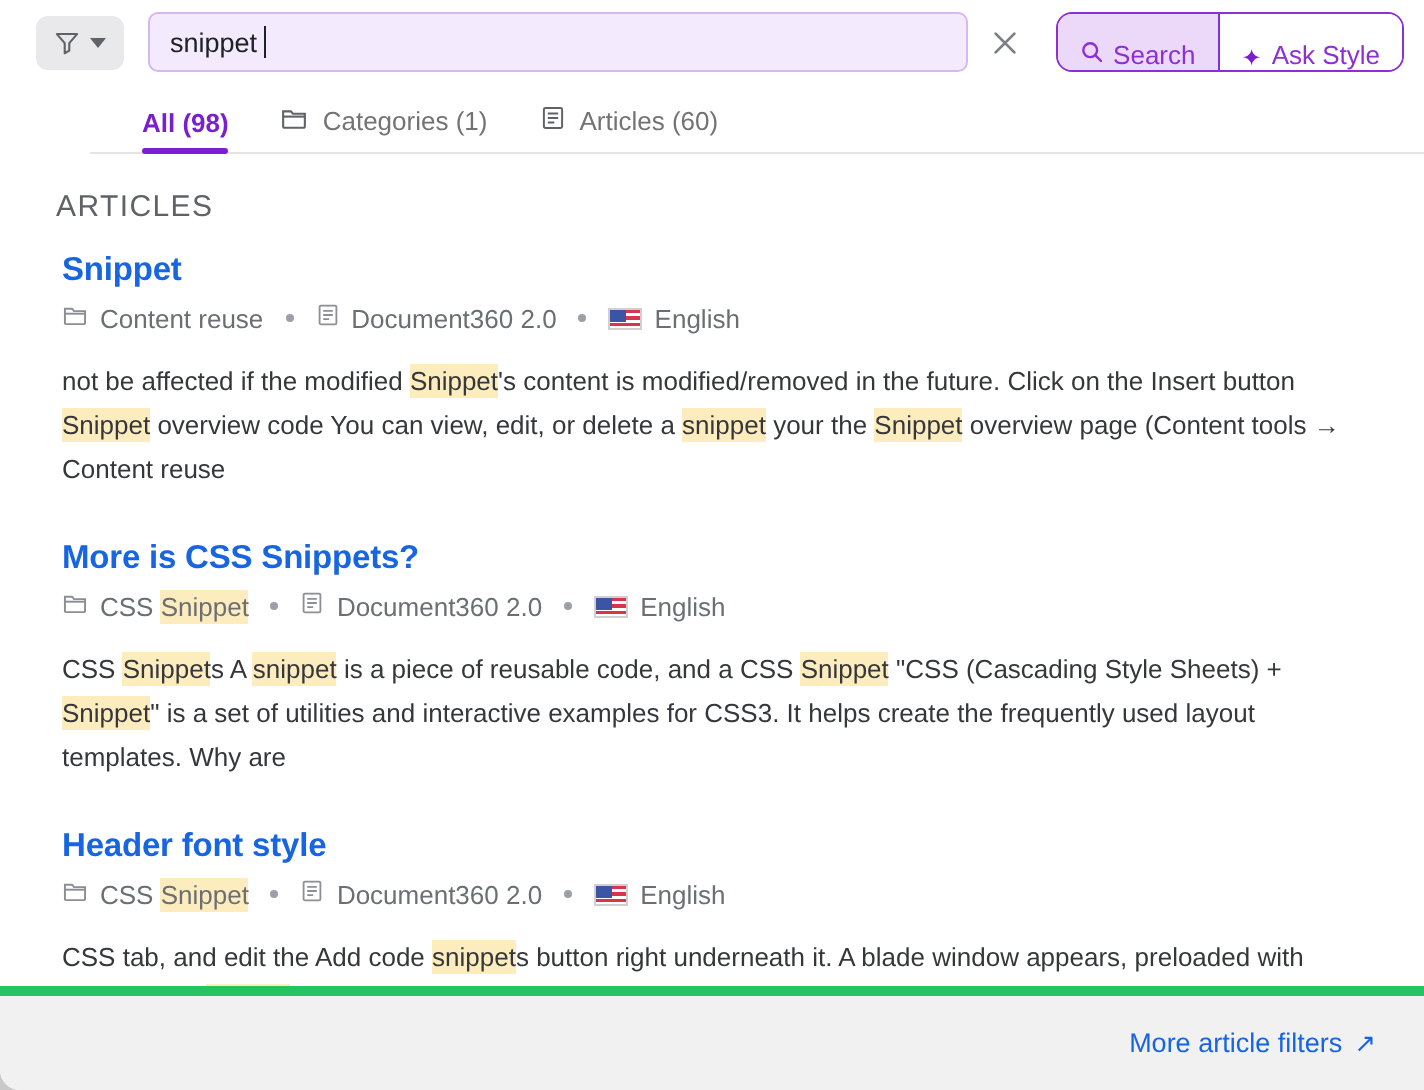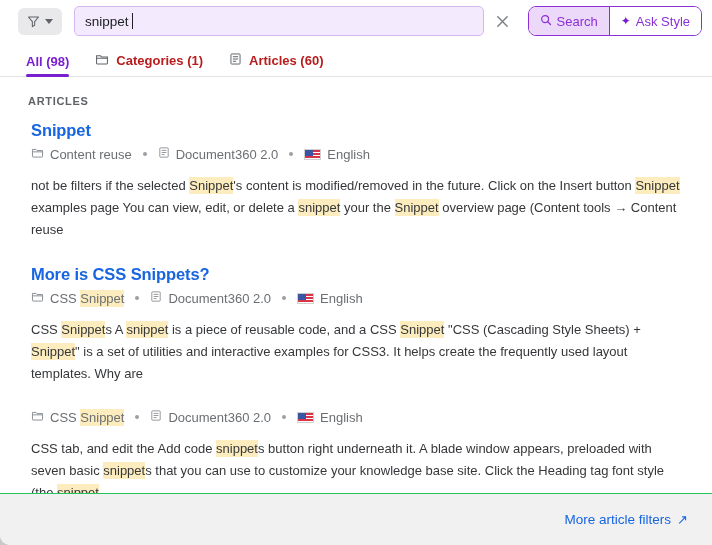--- a/index.html
+++ b/index.html
@@ -94,23 +94,23 @@
     margin-left: 8px;
     margin-right: 10px;
     border: 1.6px solid #8b2fd6;
     border-radius: 8px;
     overflow: hidden;
     height: 28px;
     flex: 0 0 auto;
   }
   .act {
     display: flex;
-    align-items: center;
+    align-items: flex-end;
     gap: 5px;
-    padding: 12px 11px;
+    padding: 0 11px;
     font-size: 13px;
     color: #8b2fd6;
     cursor: pointer;
     white-space: nowrap;
   }
   .act.search-act {
     background: #ecd9fa;
   }
   .act.eddy-act {
     background: #ffffff;
@@ -123,52 +123,52 @@
   }
 
   
   .tabs {
     display: flex;
     align-items: flex-end;
     height: 34px;
     padding-left: 26px;
     border-bottom: 1px solid #e4e4e4;
     gap: 26px;
+    margin-left: 45px;
   }
   .tab {
     display: flex;
     align-items: center;
     gap: 7px;
     font-size: 13px;
-    color: #b91c1c;
+    color: #737373;
     padding-bottom: 7px;
     position: relative;
     cursor: pointer;
-    font-weight: bold;
   }
   .tab.active {
     color: #7a1fd0;
     font-weight: bold;
   }
   .tab.active::after {
     content: "";
     position: absolute;
     left: 0; right: 0; bottom: -1px;
     height: 3px;
     background: #7a1fd0;
     border-radius: 2px;
   }
 
   
   .results {
     padding: 0 22px 0 28px;
   }
   .section-label {
-    font-size: 11px;
-    font-weight: bold;
+    font-size: 15px;
+    font-weight: normal;
     letter-spacing: 0.7px;
     color: #5f6368;
     margin-top: 18px;
     margin-bottom: 14px;
   }
   .result {
     margin-bottom: 24px;
   }
   .result-title {
     font-size: 16.5px;
@@ -232,21 +232,21 @@
     height: 6px;
     background: #3b55a5;
   }
 
   
   .footer {
     position: absolute;
     left: 0; right: 0; bottom: 0;
     height: 52px;
     background: #f1f1f1;
-    border-top: 1px solid #22c55e;
+    border-top: 5px solid #22c55e;
     display: flex;
     justify-content: flex-end;
     padding-right: 24px;
     box-sizing: border-box;
     border-bottom-left-radius: 10px;
   }
   .more-filters {
     display: flex;
     align-items: center;
     gap: 6px;
@@ -351,21 +351,21 @@
             </svg>
           </span>
           <span>Document360 2.0</span>
         </span>
         <span class="dot"></span>
         <span class="meta-item">
           <span class="flag"></span>
           <span>English</span>
         </span>
       </div>
-      <div class="snippet-text"><span>not be filters if the selected </span><mark>Snippet</mark><span>'s content is modified/removed in the future. Click on the Insert button </span><mark>Snippet</mark><span> examples page You can view, edit, or delete a </span><mark>snippet</mark><span> your the </span><mark>Snippet</mark><span> overview page (Content tools → Content reuse</span></div>
+      <div class="snippet-text"><span>not be affected if the modified </span><mark>Snippet</mark><span>'s content is modified/removed in the future. Click on the Insert button </span><mark>Snippet</mark><span> overview code You can view, edit, or delete a </span><mark>snippet</mark><span> your the </span><mark>Snippet</mark><span> overview page (Content tools → Content reuse</span></div>
     </div>
 
     <div class="result">
       <div class="result-title">More is CSS Snippets?</div>
       <div class="meta">
         <span class="meta-item">
           <span>
             <svg width="13" height="13" viewBox="0 0 16 16" fill="none" stroke="#8b8f94" stroke-width="1.2">
               <path d="M1.8 4.2h4.4l1.2 1.4h6.8v7.2a.8.8 0 0 1-.8.8H2.6a.8.8 0 0 1-.8-.8z"></path>
               <path d="M1.8 7.2h12.4"></path>
@@ -386,20 +386,21 @@
         <span class="dot"></span>
         <span class="meta-item">
           <span class="flag"></span>
           <span>English</span>
         </span>
       </div>
       <div class="snippet-text"><span>CSS </span><mark>Snippet</mark><span>s A </span><mark>snippet</mark><span> is a piece of reusable code, and a CSS </span><mark>Snippet</mark><span> "CSS (Cascading Style Sheets) + </span><mark>Snippet</mark><span>" is a set of utilities and interactive examples for CSS3. It helps create the frequently used layout templates. Why are</span></div>
     </div>
 
     <div class="result">
+      <div class="result-title">Header font style</div>
       <div class="meta">
         <span class="meta-item">
           <span>
             <svg width="13" height="13" viewBox="0 0 16 16" fill="none" stroke="#8b8f94" stroke-width="1.2">
               <path d="M1.8 4.2h4.4l1.2 1.4h6.8v7.2a.8.8 0 0 1-.8.8H2.6a.8.8 0 0 1-.8-.8z"></path>
               <path d="M1.8 7.2h12.4"></path>
             </svg>
           </span>
           <span><span>CSS </span><mark>Snippet</mark></span>
         </span>

